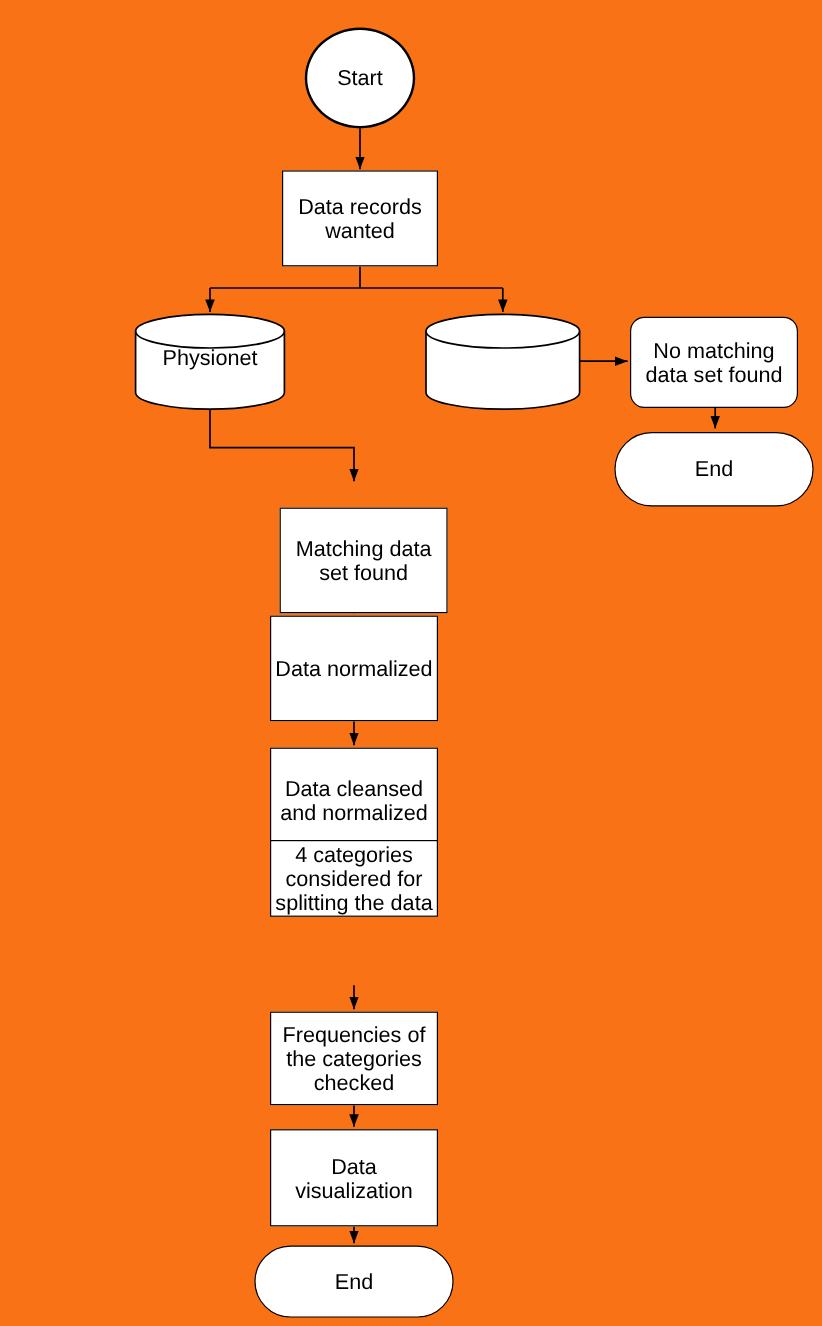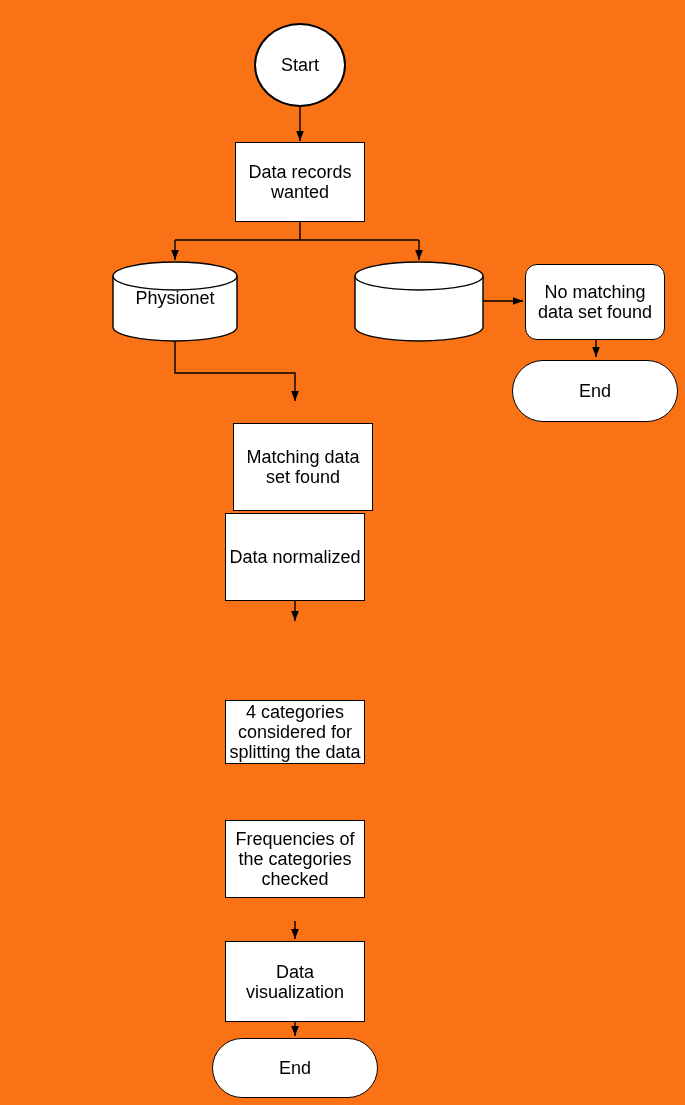--- a/index.html
+++ b/index.html
@@ -54,21 +54,21 @@
   #n-start         { left: 254px; top: 23px;   width: 92px;  height: 84px; }
   #n-records       { left: 235px; top: 142px;  width: 130px; height: 80px; align-items: center; }
   #n-physionet-lbl { left: 113px; top: 276px;  width: 124px; height: 65px; }
   #n-kaggle-lbl    { left: 355px; top: 276px;  width: 128px; height: 65px; }
   #n-nomatch       { left: 525px; top: 264px;  width: 140px; height: 76px; border-radius: 12px; }
   #n-end-right     { left: 512px; top: 360px;  width: 166px; height: 62px; }
   #n-matching      { left: 233px; top: 403px;  width: 140px; height: 88px; margin-top: 20px; }
   #n-exploration   { left: 225px; top: 513px;  width: 140px; height: 88px; }
   #n-cleansed      { left: 225px; top: 623px;  width: 140px; height: 88px; }
   #n-categories    { left: 225px; top: 700px;  width: 140px; height: 64px; }
-  #n-frequencies   { left: 225px; top: 820px;  width: 140px; height: 78px; justify-content: center; }
+  #n-frequencies   { left: 225px; top: 843px;  width: 140px; height: 78px; justify-content: center; }
   #n-visualization { left: 225px; top: 941px;  width: 140px; height: 81px; }
   #n-end-bottom    { left: 212px; top: 1038px; width: 166px; height: 60px; border-radius: 30px; }
 </style>
 </head>
 <body>
 
 <div id="canvas">
 
   <svg id="edges-svg" viewBox="0 0 685 1105" xmlns="http://www.w3.org/2000/svg">
     <defs>
@@ -126,20 +126,23 @@
   </div>
 
   <div id="n-matching" class="node">
     <span>Matching data set found</span>
   </div>
 
   <div id="n-exploration" class="node">
     <span>Data normalized</span>
   </div>
 
+  <div id="n-cleansed" class="node">
+    <span>Data cleansed and normalized</span>
+  </div>
 
   <div id="n-categories" class="node">
     <span>4 categories considered for splitting the data</span>
   </div>
 
   <div id="n-frequencies" class="node">
     <span>Frequencies of the categories checked</span>
   </div>
 
   <div id="n-visualization" class="node">

